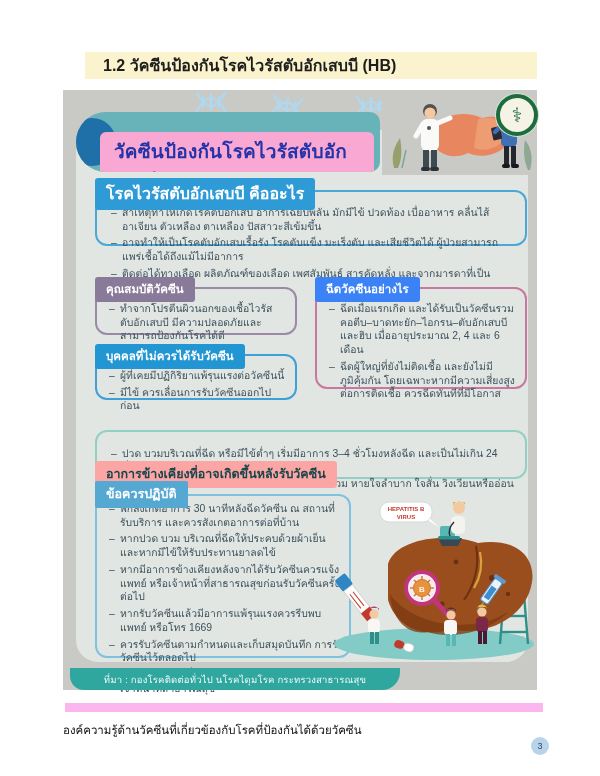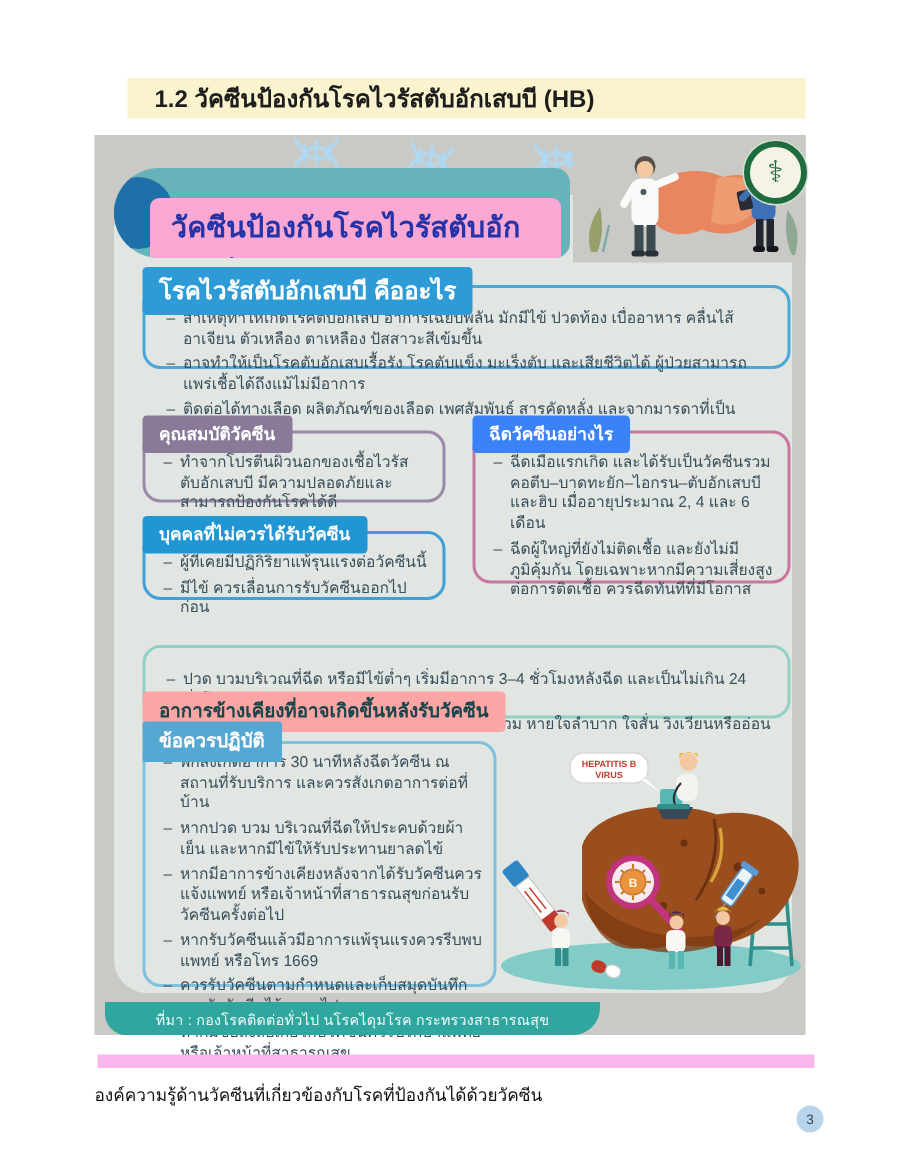--- a/index.html
+++ b/index.html
@@ -56,21 +56,21 @@
   .h-how    { left:252px; top:187px; background:#3b82f6; }
   .b-how    { left:252px; top:197px; width:212px; height:102px; border-color:#C877A0; padding:13px 6px 2px 10px; }
 
   .h-who    { left:32px;  top:254px; background:#2196D3; }
   .b-who    { left:32px;  top:264px; width:202px; height:46px; border-color:#3FA0D8; padding:13px 6px 2px 10px; }
 
   .h-side   { left:32px;  top:327px; background:#fca5a5; color:#17454A; font-size:12.5px;margin-top:44px; }
   .b-side   { left:32px;  top:340px; width:432px; height:49px; border-color:#93CFC4; padding:15px 8px 2px 12px; }
 
   .h-prac   { left:32px;  top:391px; background:#54A8D2; font-size:12.5px; border-radius:2px; }
-  .b-prac   { left:32px;  top:404px; width:236px; height:164px; border-color:#7FC2DE; padding:6px 4px 2px 10px; }
+  .b-prac   { left:32px;  top:404px; width:256px; height:164px; border-color:#7FC2DE; padding:6px 4px 2px 10px; }
   .b-prac li { margin-bottom:2px; }
 
   
   .bottom-illu { position:absolute; left:267px; top:396px; width:208px; height:178px; }
 
   
   .source-band { position:absolute; left:7px; top:578px; width:330px; height:22px;
     background:#2FA79F; border-radius:0 0 18px 14px; display:flex; align-items:center;
     justify-content:center; color:#F2FBFA; font-size:9.5px; letter-spacing:.2px; }
 

